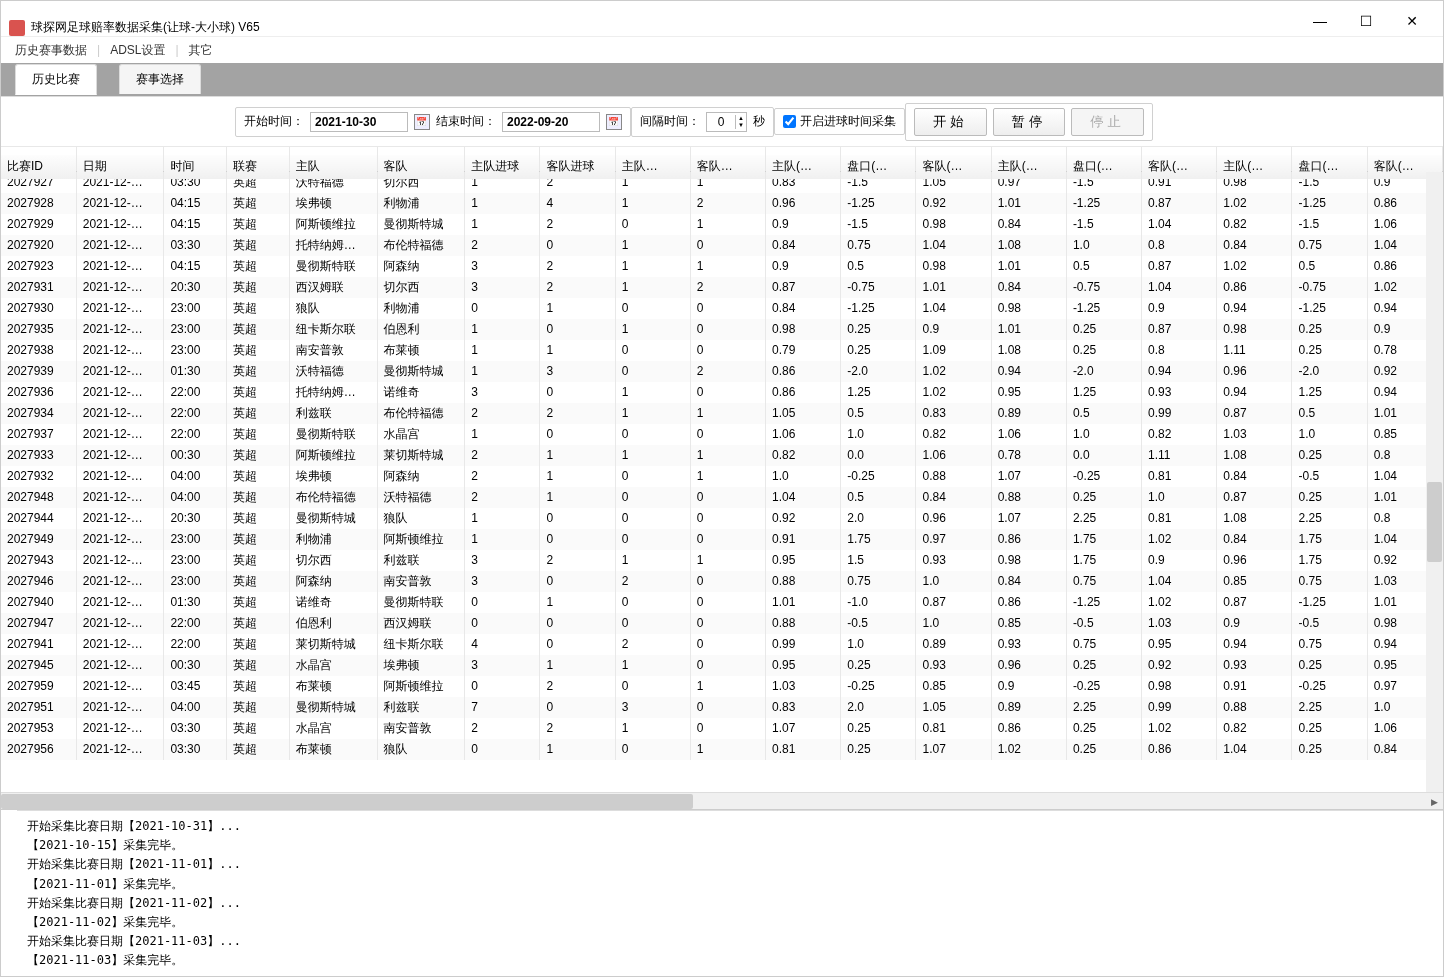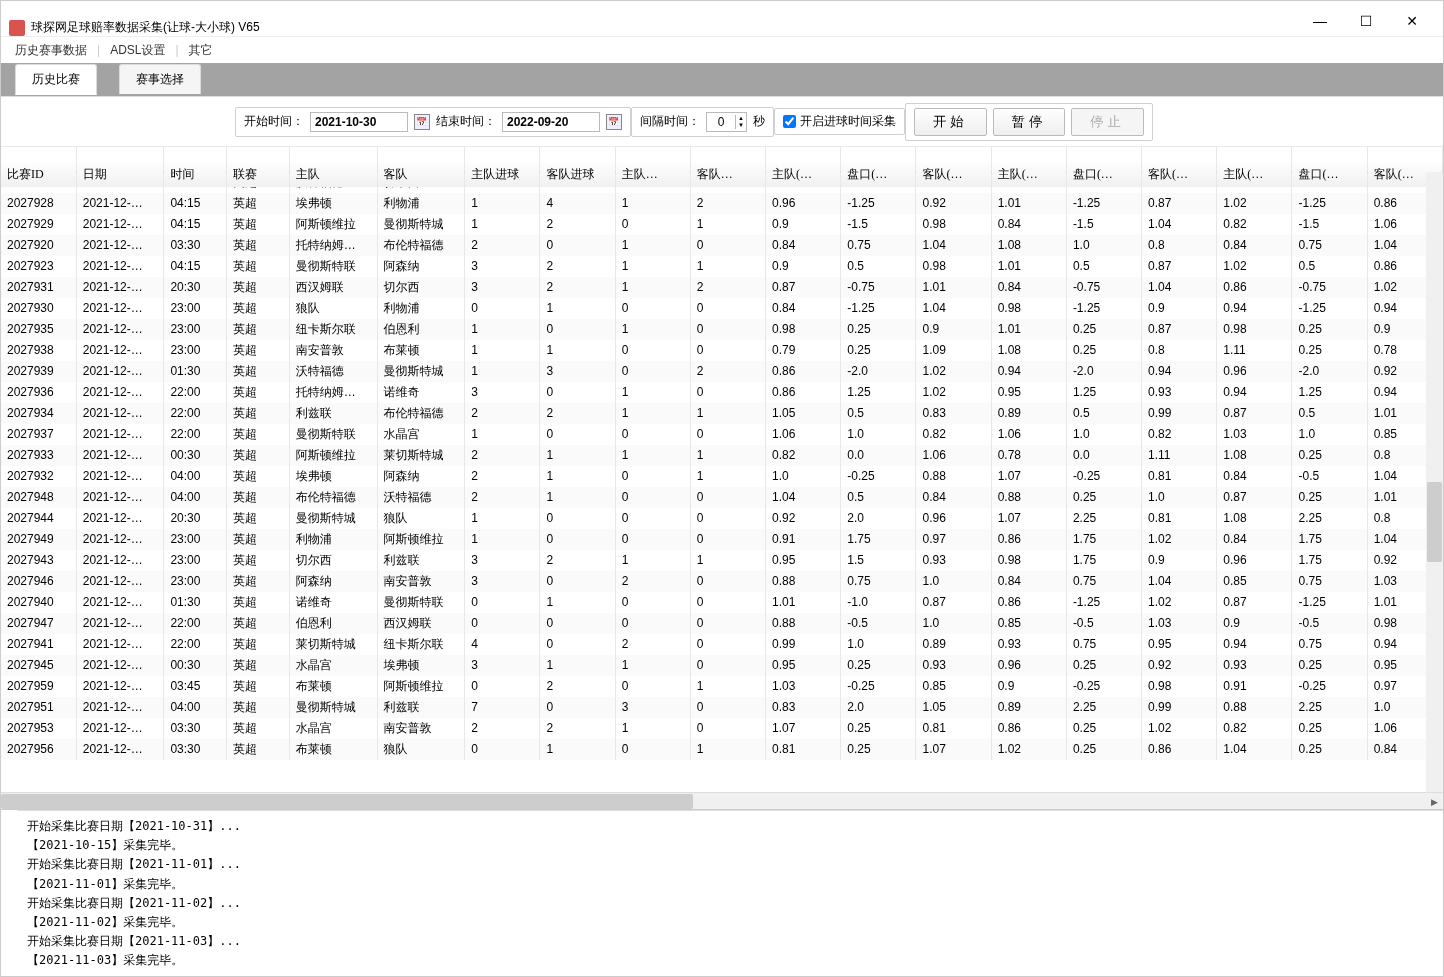--- a/index.html
+++ b/index.html
@@ -26,21 +26,21 @@
 .spinner-btns { display: flex; flex-direction: column; }
 .spinner-btns span { font-size: 6px; line-height: 7px; padding: 0 2px; border-left: 1px solid #bbb; cursor: pointer; }
 .chk-group { display: inline-flex; align-items: center; gap: 4px; border: 1px solid #d0d0d0; padding: 4px 8px; border-radius: 2px; }
 .btn { padding: 4px 18px; border: 1px solid #bbb; background: linear-gradient(#fff,#eee); cursor: pointer; letter-spacing: 4px; border-radius: 2px; }
 .btn:disabled { color: #aaa; background: #f5f5f5; cursor: default; }
 .btn-row { display: inline-flex; gap: 6px; border: 1px solid #d0d0d0; padding: 4px 8px; border-radius: 2px; }
 .table-wrap { flex: 1; overflow: hidden; position: relative; display: flex; flex-direction: column; border-bottom: 1px solid #ccc; }
 .table-scroll { flex: 1; overflow: auto; }
 .grid { width: 100%; border-collapse: collapse; table-layout: fixed; }
 .grid th, .grid td { border-right: 1px solid #e8e8e8; padding: 2px 6px; text-align: left; font-weight: normal; white-space: nowrap; overflow: hidden; text-overflow: ellipsis; height: 18px; font-size: 12px; }
-.grid thead th { background: linear-gradient(#fdfdfd,#f0f0f0); border-bottom: 1px solid #d0d0d0; position: sticky; top: 16px; height: 24px; font-family: Liberation Serif, serif; }
+.grid thead th { background: linear-gradient(#fdfdfd,#f0f0f0); border-bottom: 1px solid #d0d0d0; position: sticky; top: 8px; height: 24px; }
 .grid tbody tr:nth-child(even) { background: #fafafa; }
 .hscroll { height: 17px; background: #f0f0f0; border-top: 1px solid #ddd; position: relative; }
 .hscroll-thumb { position: absolute; left: 0; top: 1px; height: 15px; width: 48%; background: #cdcdcd; border-radius: 2px; }
 .hscroll-arrow { position: absolute; top: 0; width: 17px; height: 17px; display: flex; align-items: center; justify-content: center; font-size: 9px; color: #666; cursor: pointer; }
 .hscroll-arrow.left { left: 0; }
 .hscroll-arrow.right { right: 0; }
 .log-panel { height: 166px; overflow-y: auto; padding: 6px 10px; font-family: "SimSun", monospace; font-size: 12px; line-height: 1.6; border-top: 1px solid #ddd; margin-left: 16px; }
 .vscroll-indicator { position: absolute; right: 0; top: 25px; bottom: 17px; width: 17px; background: #f0f0f0; }
 .vscroll-thumb { position: absolute; right: 1px; width: 15px; background: #cdcdcd; border-radius: 2px; }
 </style>

